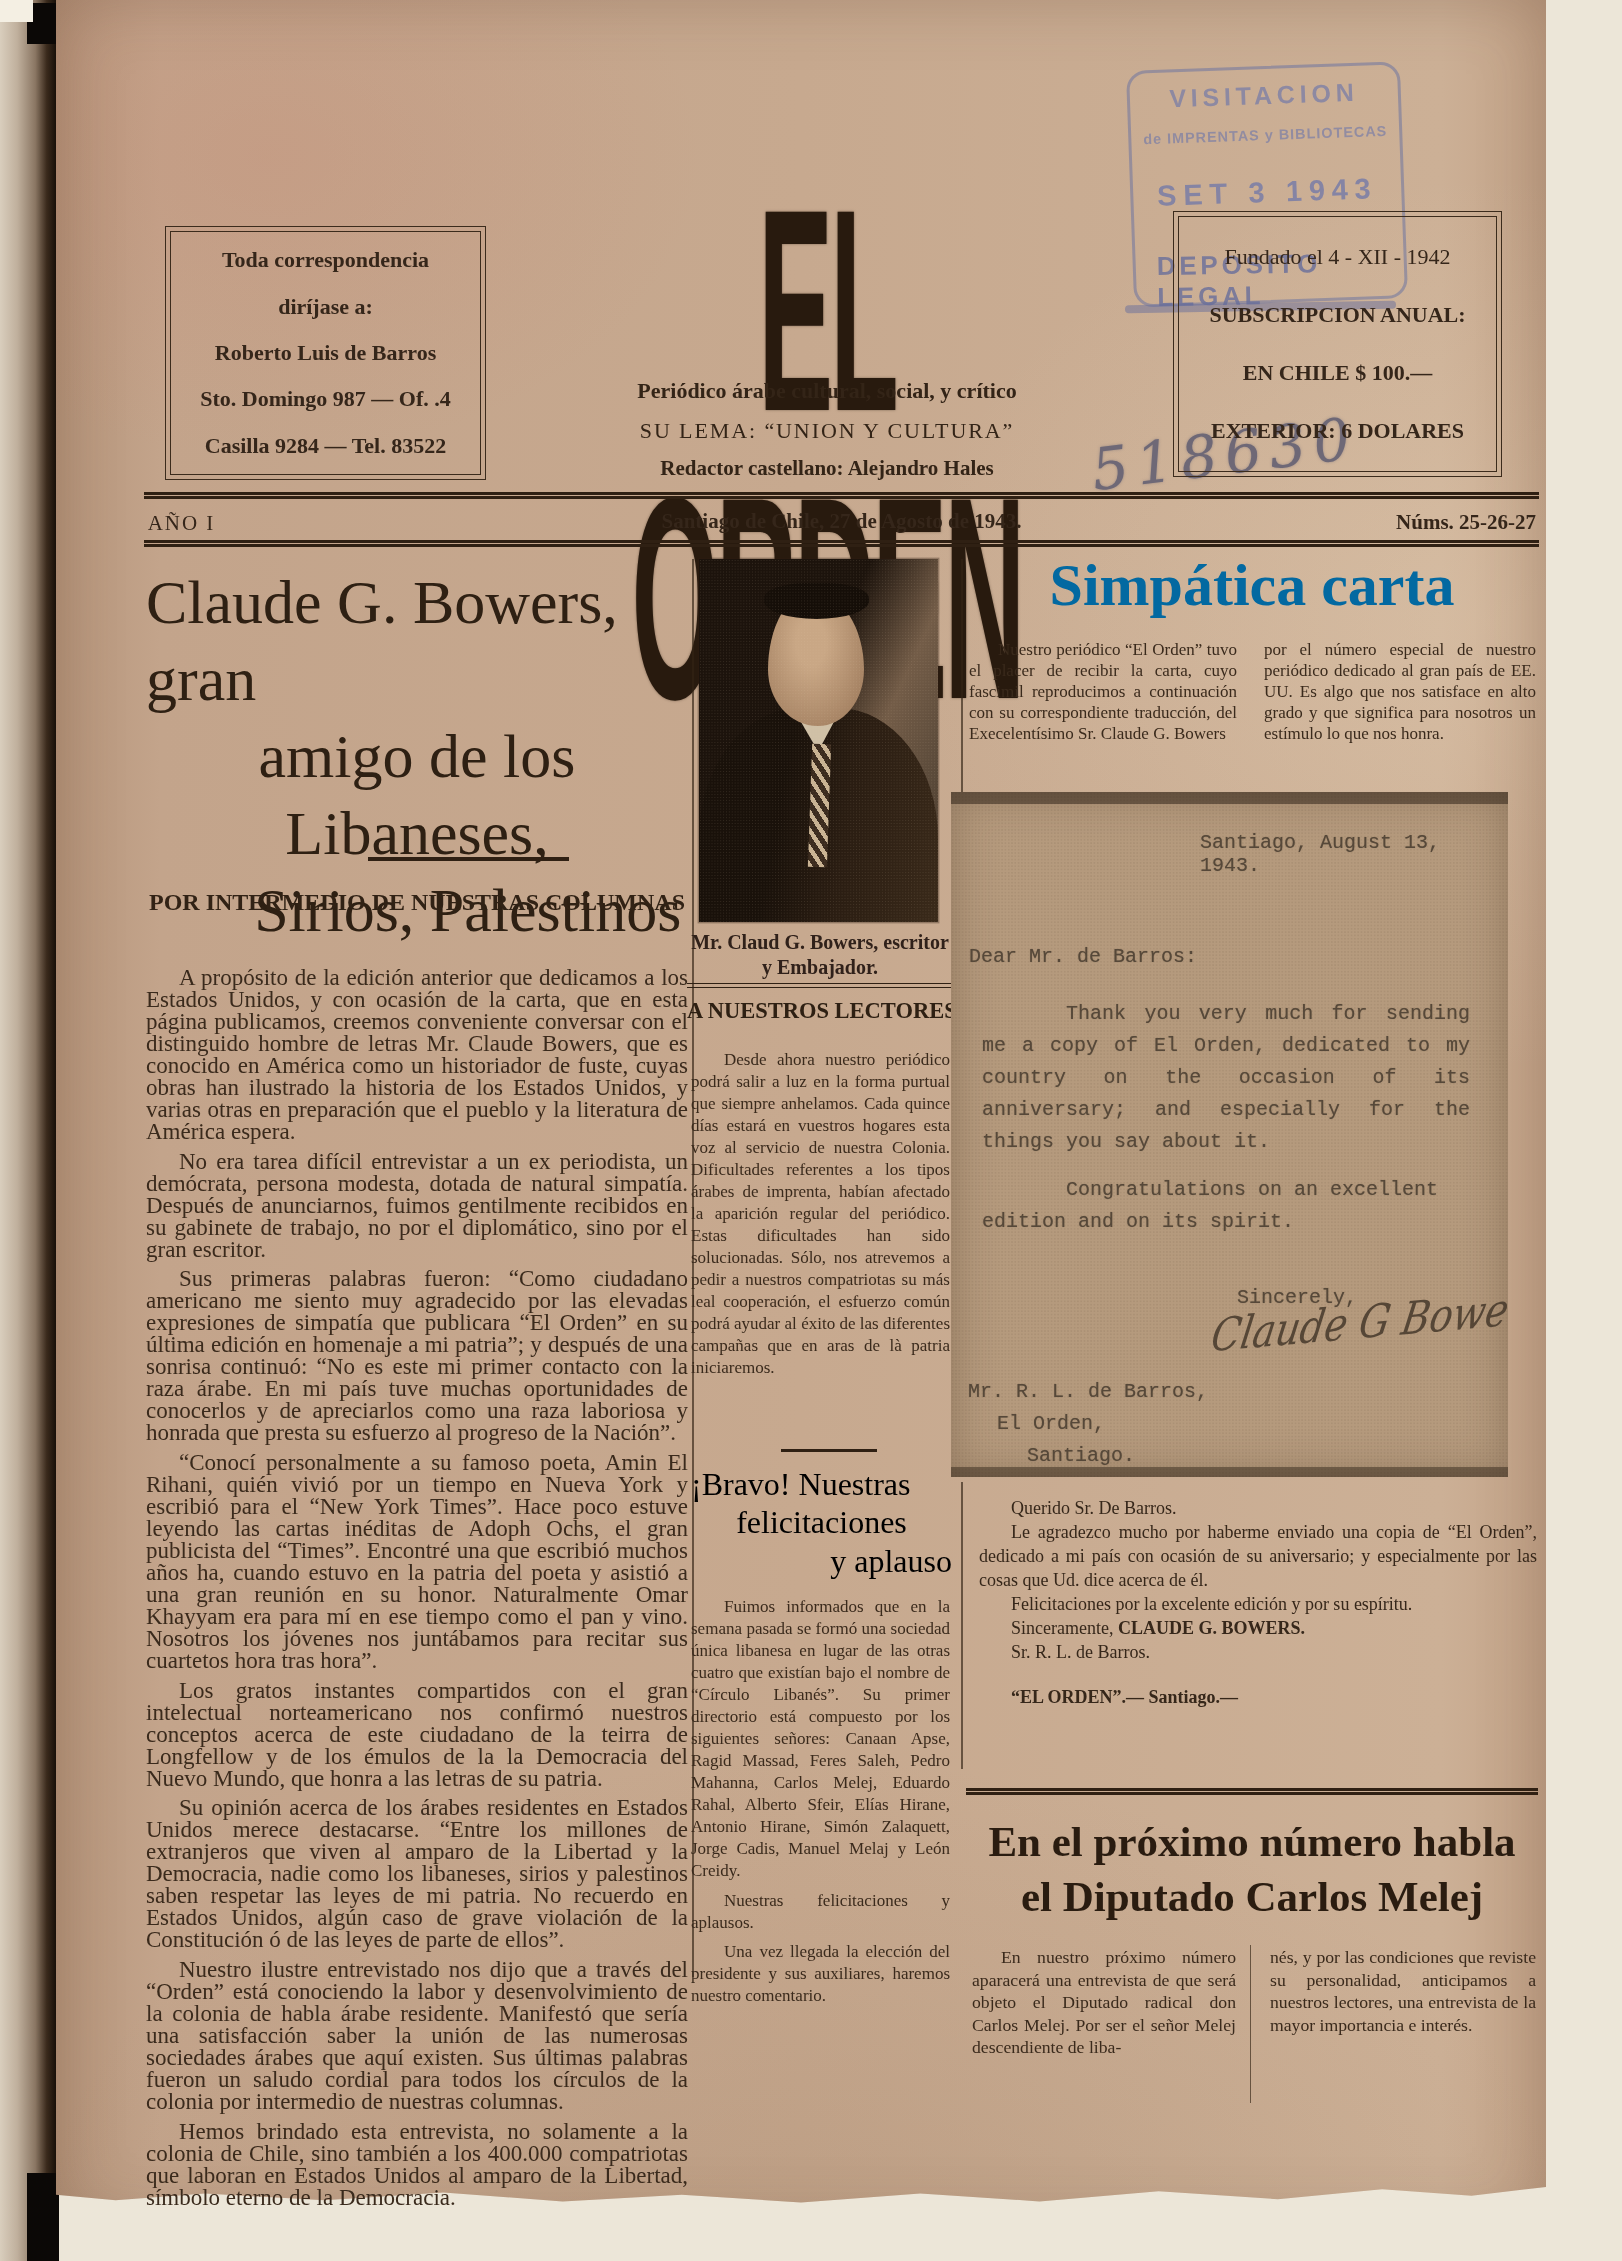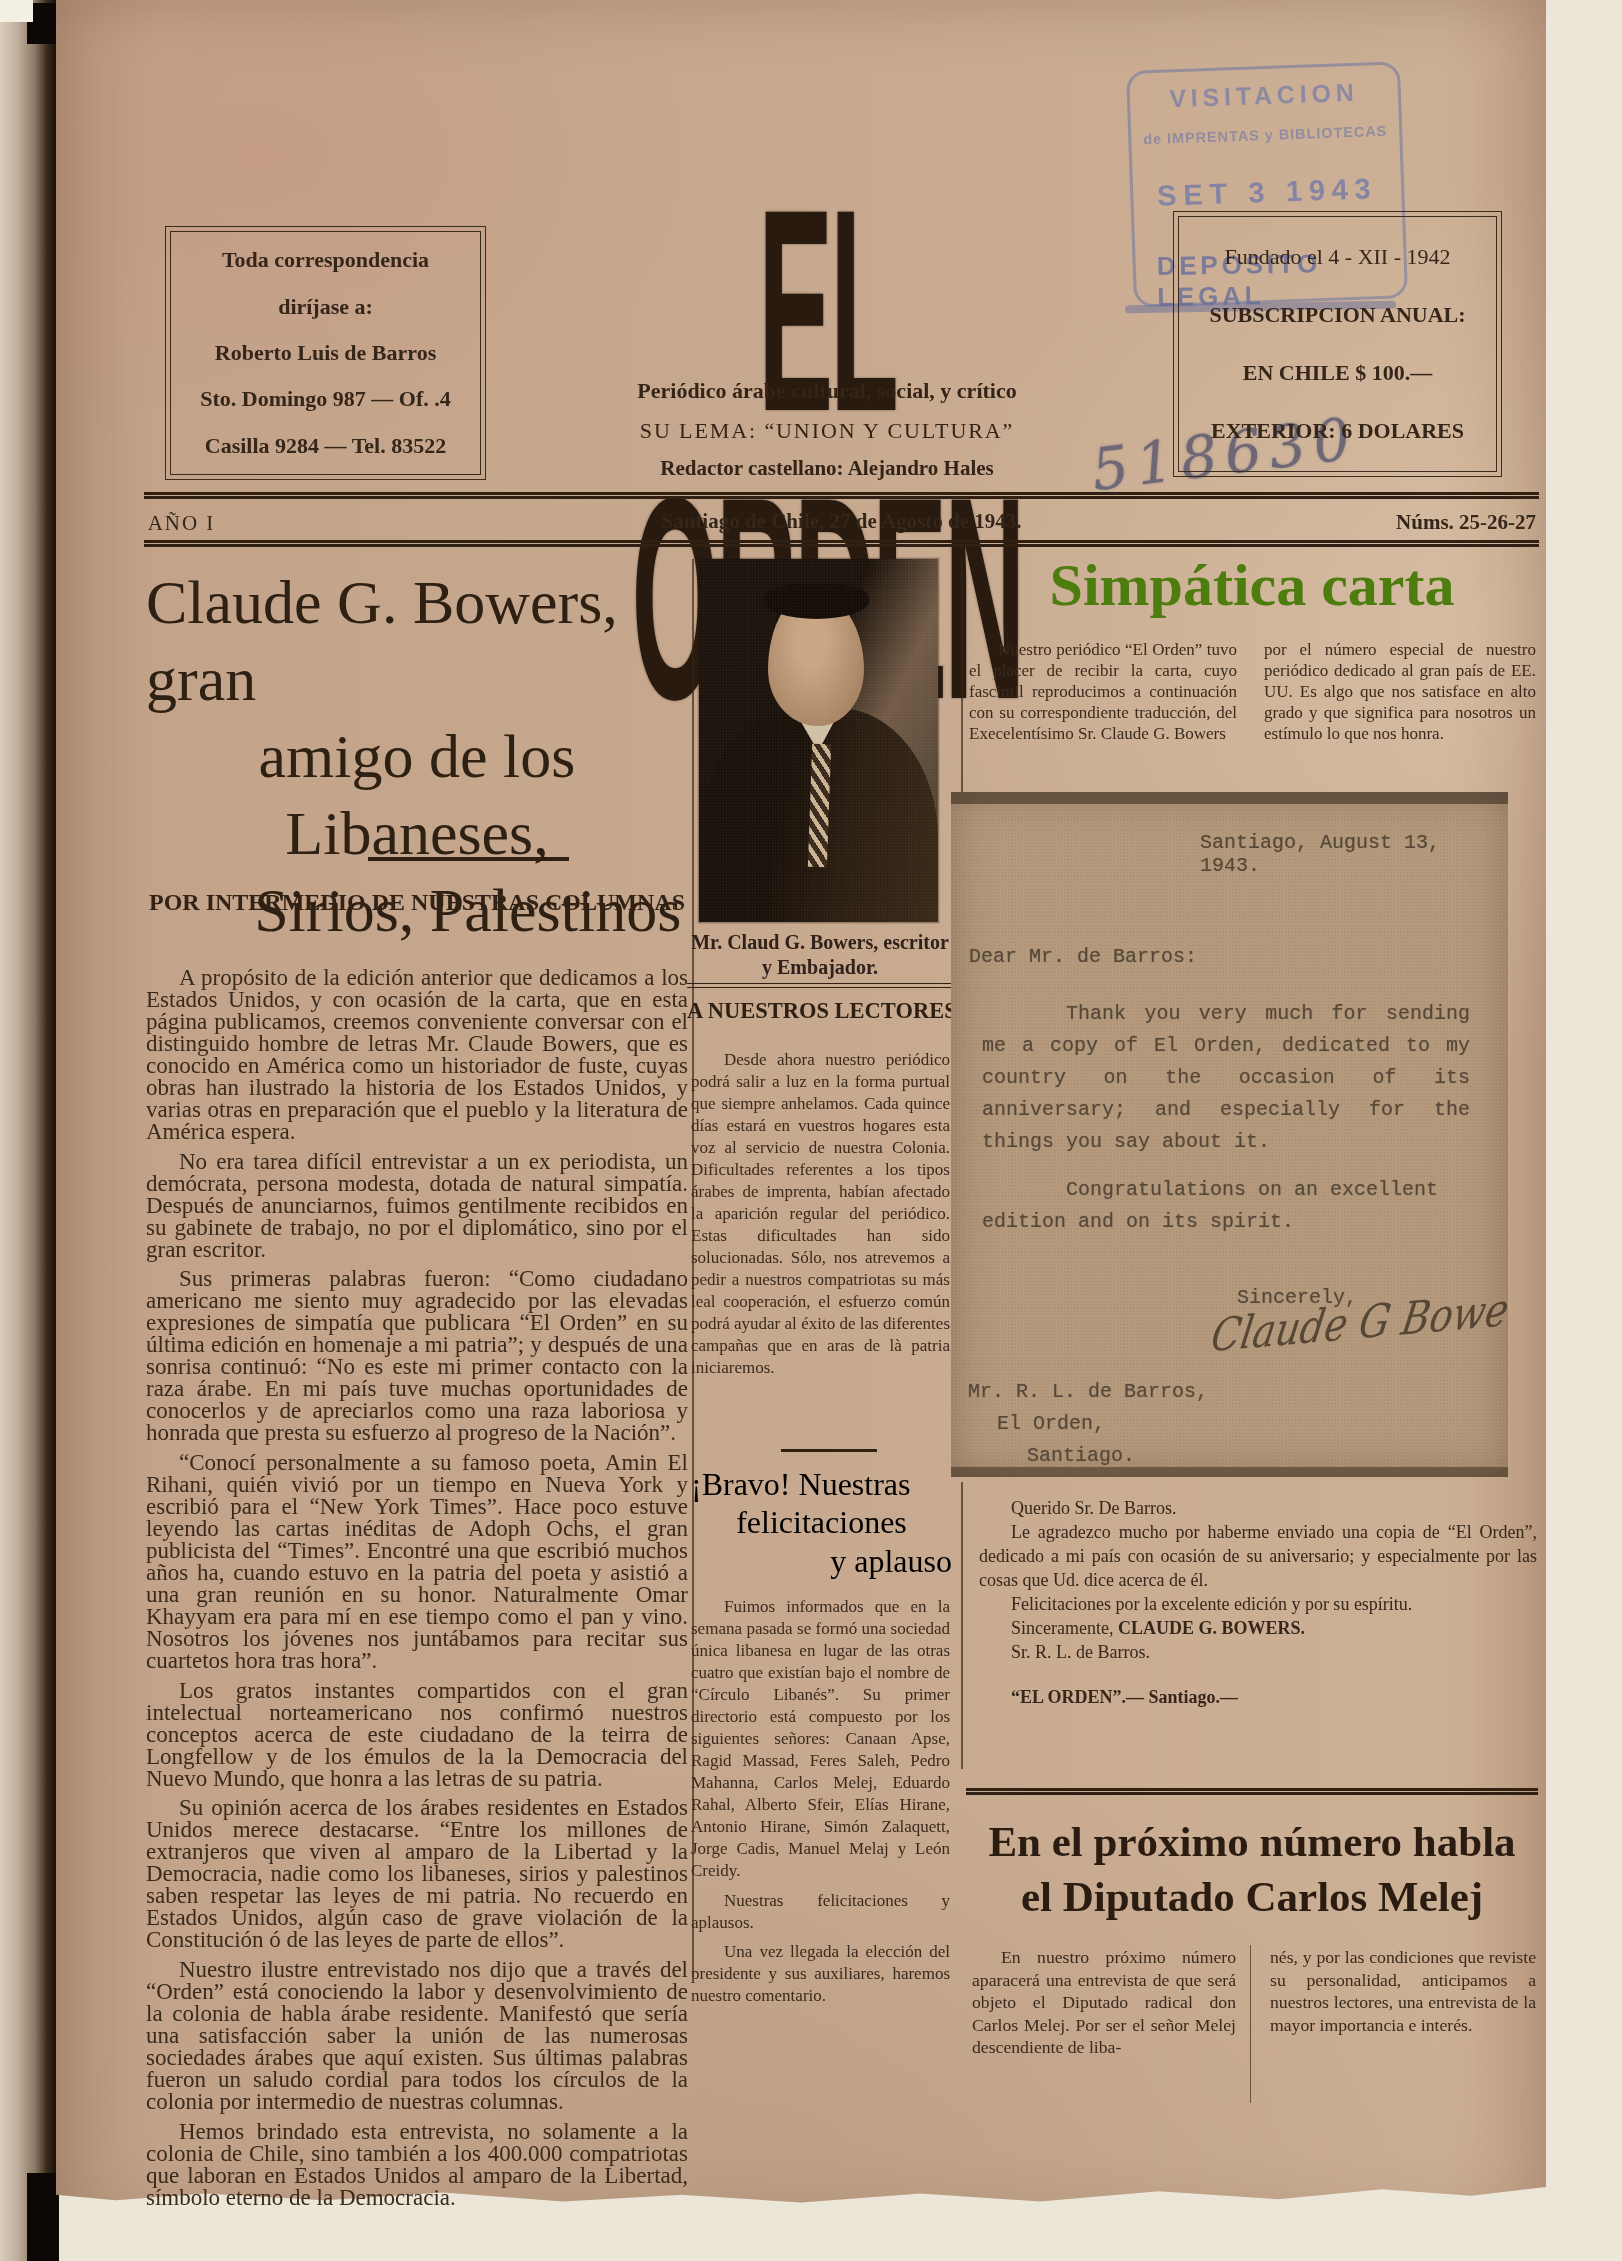--- a/index.html
+++ b/index.html
@@ -104,21 +104,21 @@
   #rule-cap{left:687px;top:983px;width:265px;}
   #lect-title{left:687px;top:998px;width:265px;text-align:center;font-weight:bold;font-size:22.5px;white-space:nowrap;color:#2e2013;}
   #lect-body{left:691px;top:1049px;width:259px;font-size:17px;line-height:22px;color:#3a2a1c;}
   #rule-short2{left:781px;top:1449px;width:96px;height:2.9px;background:#2f2013;}
   #bravo-h{left:691px;top:1465px;width:261px;font-size:32px;line-height:1.2;color:#000000;}
   #bravo-h .h-l{text-align:left;}
   #bravo-h .h-c{text-align:center;}
   #bravo-h .h-r{text-align:right;}
   #bravo-body{left:691px;top:1596px;width:259px;font-size:17px;line-height:22px;color:#3a2a1c;}
   
-  #carta-h{left:966px;top:551px;width:572px;text-align:center;font-weight:bold;font-size:60px;color:#4d7c0f;}
+  #carta-h{left:966px;top:551px;width:572px;text-align:center;font-weight:bold;font-size:60px;color:#0369a1;}
   #carta-left{left:969px;top:639px;width:268px;font-size:17px;line-height:21px;color:#3a2a1c;}
   #carta-left p{margin:0;text-indent:29px;}
   #carta-right{left:1264px;top:639px;width:272px;font-size:17px;line-height:21px;color:#3a2a1c;}
   
   #letter{left:951px;top:792px;width:557px;height:685px;
     background:#b59a7d;box-shadow:inset 0 0 43px rgba(70,50,32,.35);overflow:hidden;}
   #letter .lt-dots{position:absolute;inset:0;
     background-image:radial-gradient(rgba(62,46,30,.12) 0.5px,transparent 0.8px);background-size:3.3px 3.3px;}
   #letter .lt-band-t{position:absolute;left:0;top:0;width:100%;height:12.4px;background:rgba(40,28,18,.5);}
   #letter .lt-band-b{position:absolute;left:0;bottom:0;width:100%;height:10.5px;background:rgba(40,28,18,.45);}

